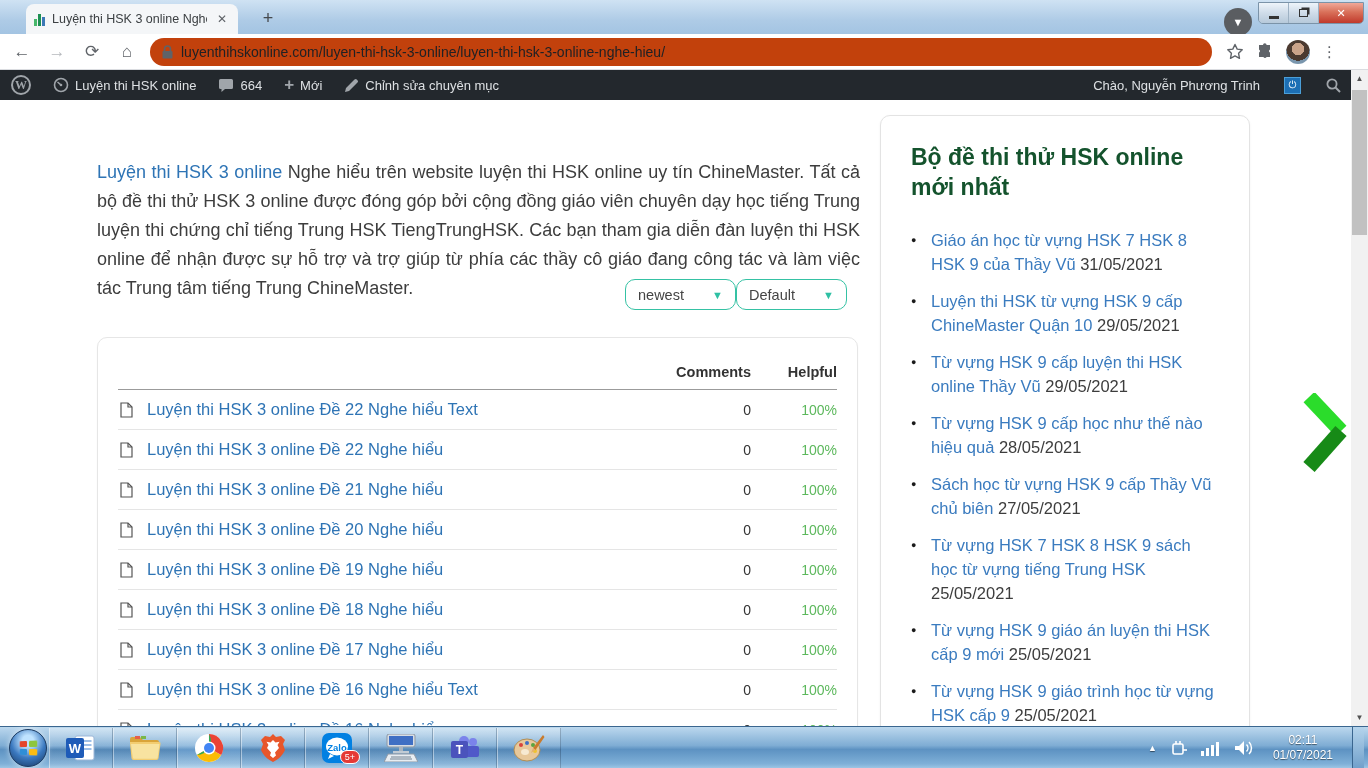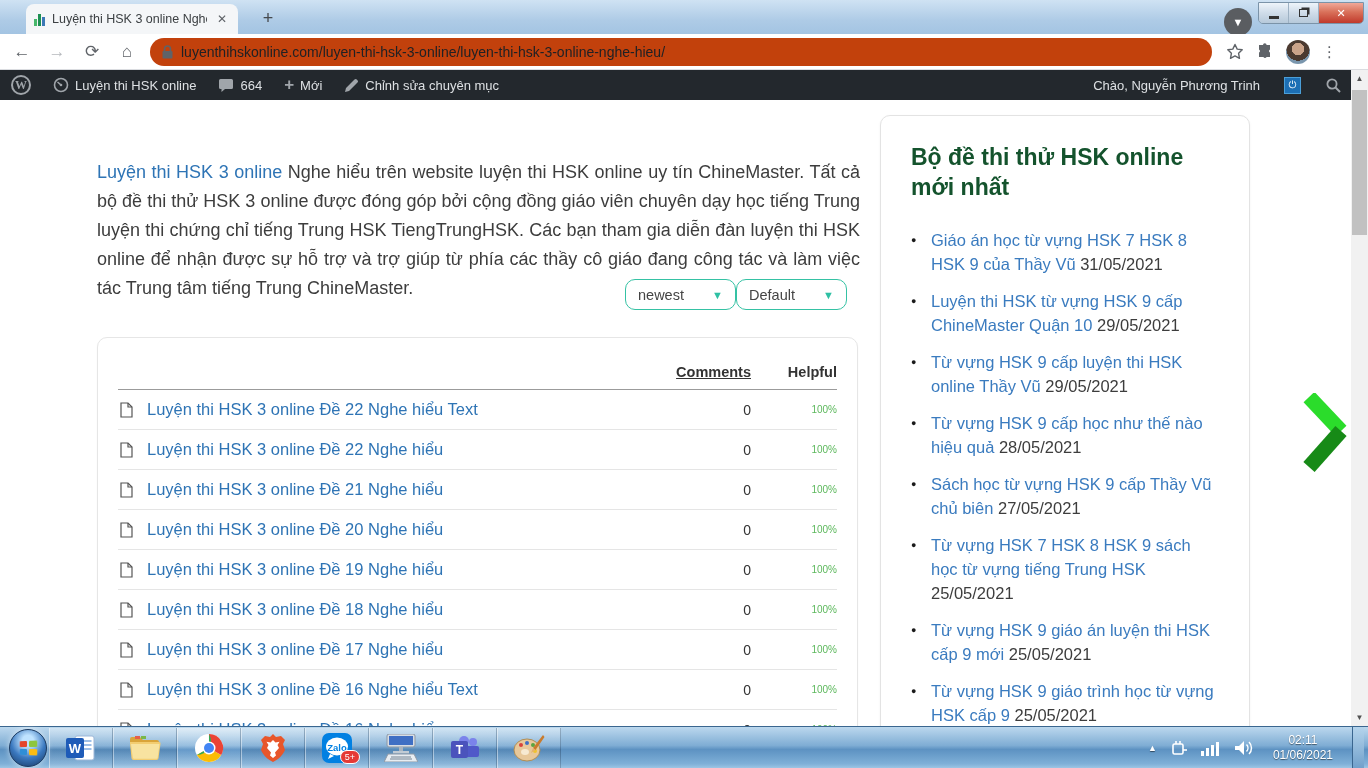--- a/index.html
+++ b/index.html
@@ -63,27 +63,27 @@
   .filter-row { position:absolute; left:625px; top:179px; display:flex; }
   .select-box { width:111px; height:31px; border:1px solid #35c2a4; border-radius:10px; background:#fff;
     display:flex; align-items:center; justify-content:space-between; padding:0 12px; font-size:14.5px; color:#444; }
   .select-box .chev { color:#2fc0a4; font-size:11px; }
 
   .post-card { position:absolute; left:97px; top:237px; width:761px; height:520px;
     border:1px solid #e6e6e6; border-radius:10px; background:#fff; padding:16px 20px 0 20px; box-shadow:0 1px 2px rgba(0,0,0,0.04); }
   .thead { height:36px; display:flex; align-items:center; border-bottom:1px solid #9b9b9b; }
   .thead .spacer { flex:1; }
   .th { font-size:14.5px; font-weight:bold; color:#333; }
-  .col-comments { width:92px; text-align:right;text-decoration:underline; }
+  .col-comments { width:92px; text-align:right; }
   .col-helpful { width:86px; text-align:right; }
   .trow { height:40px; display:flex; align-items:center; border-bottom:1px solid #e5e5e5; }
   .doc-icon { margin:0 14px 0 2px; display:flex; }
   .row-link { flex:1; font-size:16.5px; color:#2e74b5; text-decoration:none; white-space:nowrap; overflow:hidden; }
   .row-comments { width:92px; text-align:right; font-size:14px; color:#333; }
-  .row-helpful { width:86px; text-align:right; font-size:10px; color:#5cb85c; }
+  .row-helpful { width:86px; text-align:right; font-size:14px; color:#5cb85c; }
 
   .sidebar-card { position:absolute; left:880px; top:15px; width:370px; height:660px;
     border:1px solid #e3e3e3; border-radius:10px; background:#fff; padding:26px 28px 0 30px; box-shadow:0 1px 3px rgba(0,0,0,0.05); }
   .sidebar-title { font-size:23px; font-weight:600; color:#14532d; line-height:30px; margin-bottom:26px; }
   .sidebar-list { list-style:none; }
   .sidebar-list li { position:relative; padding-left:20px; margin-bottom:13px; font-size:16.5px; line-height:24px; color:#3d3d3d; }
   .sidebar-list li::before { content:"●"; position:absolute; left:0; top:0; font-size:9px; color:#1a1a1a; }
   .sidebar-list a { color:#3a7bbf; text-decoration:none; }
 
   .green-arrow { position:absolute; left:1303px; top:293px; }
@@ -495,17 +495,17 @@
         <rect x="5" y="8" width="3" height="8" fill="#fff"></rect>
       <rect x="10" y="5" width="3" height="11" fill="#fff"></rect>
         <rect x="15" y="2" width="3" height="14" fill="#fff"></rect>
     </svg>
     <svg class="icon-svg" width="20" height="16" viewBox="0 0 20 16">
       <path d="M1 6h4l5-5v14l-5-5H1z" fill="#fff"></path>
       <path d="M12.5 4.5a5 5 0 0 1 0 7M15 2a8.5 8.5 0 0 1 0 12" stroke="#fff" stroke-width="1.5" fill="none"></path>
     </svg>
     <div class="clock">
       <div>02:11</div>
-      <div>01/06/2021</div>
+      <div>01/07/2021</div>
     </div>
     <div class="show-desktop"></div>
   </div>
 </div>
 
 </body></html>

